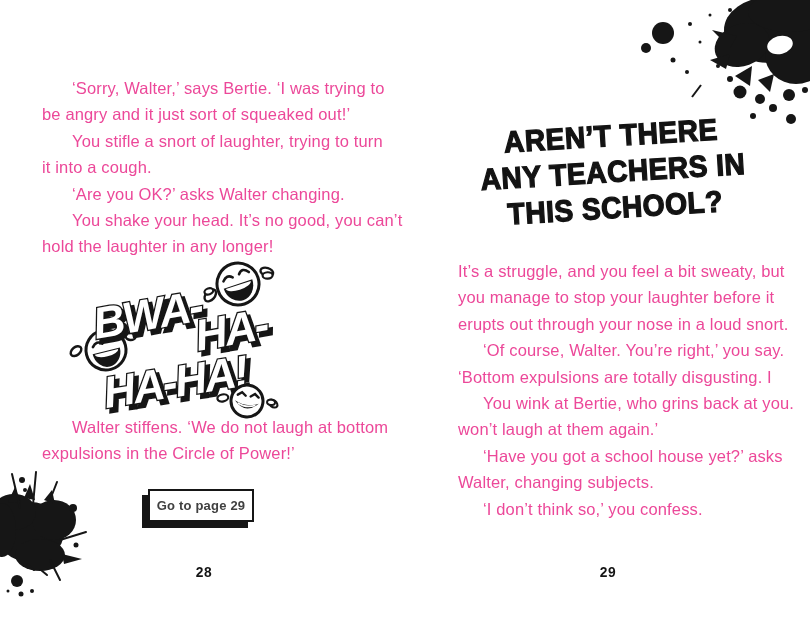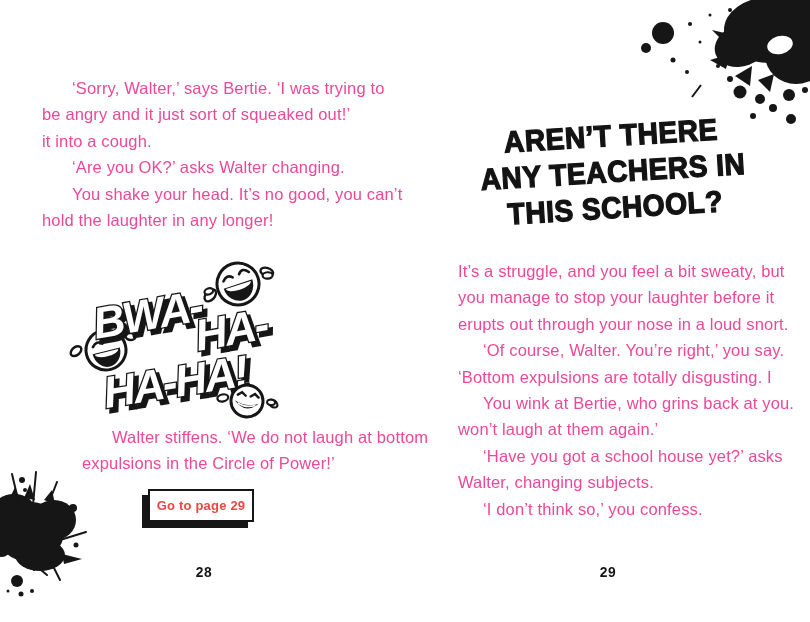--- a/index.html
+++ b/index.html
@@ -8,37 +8,37 @@
   .spread{position:relative;width:810px;height:622px;background:#ffffff;}
 
   
   .textblock{position:absolute;color:#ec4899;
              font-family:Liberation Sans, sans-serif;
              font-size:16.5px;line-height:26.4px;letter-spacing:.15px;
              white-space:nowrap;}
   .textblock .line{height:26.4px;}
   .textblock .indent{padding-left:30px;}
   #left-text{left:42px;top:75px;}
-  #left-text-2{left:42px;top:424px;margin-left:40px;}
+  #left-text-2{left:42px;top:414px;}
   #right-text{left:458px;top:258px;}
   #right-text .indent{padding-left:25px;}
 
   
   .chapter-title{position:absolute;left:446px;top:118px;width:334px;
                  text-align:center;color:#131313;font-weight:700;
                  font-size:30px;line-height:36px;letter-spacing:.5px;
                  transform:rotate(-3.5deg) scaleX(.94);
                  -webkit-text-stroke:1.3px #131313;}
 
   
   .goto-button{position:absolute;left:148px;top:489px;width:102px;height:29px;
                background:#ffffff;border:2px solid #161616;
                box-shadow:-6px 6px 0 0 #161616;
                display:flex;align-items:center;justify-content:center;
-               font-size:13px;font-weight:600;color:#ef4444;cursor:pointer;
+               font-size:13px;font-weight:600;color:#404040;cursor:pointer;
                letter-spacing:.2px;}
 
   
   .page-number{position:absolute;top:563px;width:50px;text-align:center;
                font-size:15px;font-weight:700;color:#141414;
                letter-spacing:.5px;transform:scaleX(.92);}
   #page-num-left{left:179px;}
   #page-num-right{left:583px;}
 
   
@@ -50,20 +50,21 @@
               font-style:italic;font-size:44px;letter-spacing:-2px;}
 </style>
 </head>
 <body>
 
 <div class="spread">
 
   <div id="left-text" class="textblock">
     <div class="line indent">‘Sorry, Walter,’ says Bertie. ‘I was trying to</div>
     <div class="line">be angry and it just sort of squeaked out!’</div>
+    <div class="line indent">You stifle a snort of laughter, trying to turn</div>
     <div class="line">it into a cough.</div>
     <div class="line indent">‘Are you OK?’ asks Walter changing.</div>
     <div class="line indent">You shake your head. It’s no good, you can’t</div>
     <div class="line">hold the laughter in any longer!</div>
   </div>
 
   <svg class="illustration" width="312" height="172" viewBox="0 0 312 172">
 
     <g transform="translate(40,96) rotate(-14)">
       <ellipse cx="-24" cy="-18" rx="6" ry="4" fill="#fff" stroke="#161616" stroke-width="2.4" transform="rotate(-25)"></ellipse>

